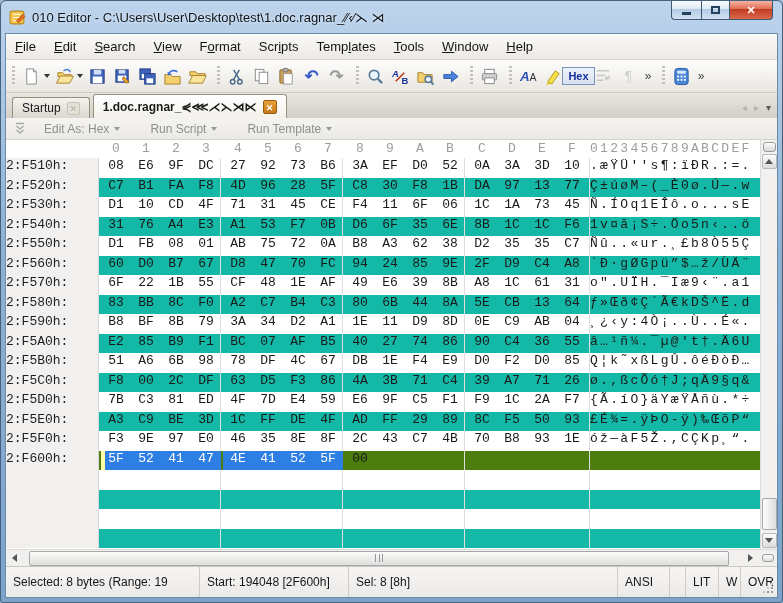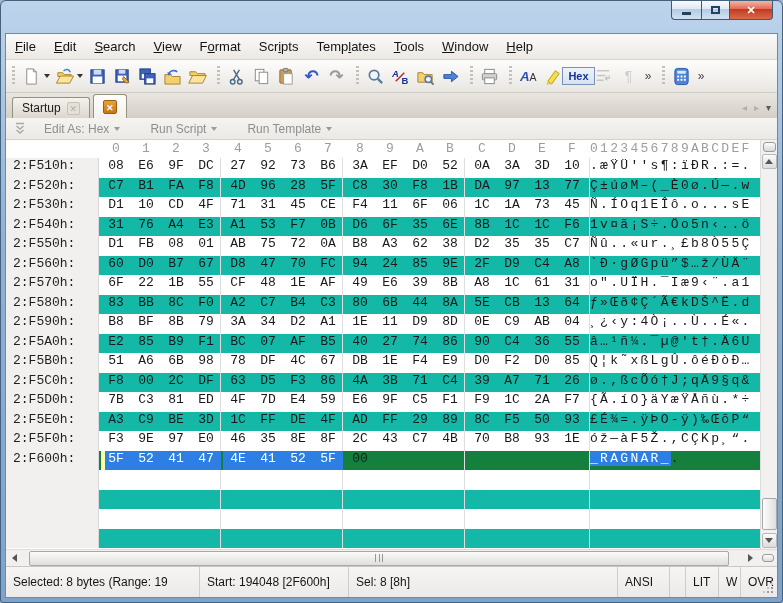--- a/index.html
+++ b/index.html
@@ -70,22 +70,22 @@
   .hexview{flex:1 1 auto;min-height:0;position:relative;background:#fff;overflow:hidden;}
   .hexhdr{height:18px;display:flex;font:13px/18px "Liberation Mono",monospace;color:#9d9d9d;}
   .addrspace{width:93px;flex:0 0 auto;}
   .hexcells{width:482px;flex:0 0 auto;display:flex;padding-left:2px;}
   .cell{width:30px;flex:0 0 auto;text-align:center;overflow:hidden;}
   .cell.g{margin-right:2px;}
   .ascii{margin-left:9px;width:168px;flex:0 0 auto;letter-spacing:2.3px;white-space:pre;overflow:hidden;}
   .hexbody{position:absolute;top:18px;left:0;right:17px;bottom:0;overflow:hidden;}
   .hexrow{display:flex;height:19.5px;line-height:19.5px;font:13px "Liberation Mono",monospace;color:#1a1a1a;}
   .hexrow.alt{background:#14b8a6;}
-  .hexrow.hl{background:#15803d;}
-  .addr{width:93px;flex:0 0 auto;background:#f1f0ef;border-right:1px solid #d8d8d8;padding-left:7px;color:#1f1f1f;}
+  .hexrow.hl{background:#4d7c0f;}
+  .addr{width:93px;flex:0 0 auto;background:#f1f0ef;border-right:1px solid #d8d8d8;color:#1f1f1f;}
   .cell.sel{background:#2e7fe3;color:#fff;position:relative;z-index:2;}
   .cell.selfirst{box-shadow:inset 4px 0 0 #ffffa6;}
   .asel{background:#2e7fe3;color:#fff;}
   .vline{position:absolute;top:0;bottom:0;width:1px;background:#dedede;z-index:1;pointer-events:none;}
   
   .vscroll{position:absolute;top:0;right:0;bottom:0;width:17px;background:#f2f1f0;border-left:1px solid #dcdcdc;
     display:flex;flex-direction:column;align-items:center;z-index:3;}
   .splitbox{width:13px;height:10px;border:1px solid #9a9a9a;border-radius:3px;margin:2px 0 1px;
     background:linear-gradient(#fdfdfd,#d8d8d8);}
   .sbtn{width:15px;height:15px;flex:0 0 auto;display:flex;align-items:center;justify-content:center;
@@ -113,20 +113,28 @@
   .seg + .seg{border-left:1px solid #cfcdc9;}
   .seg.grow{flex:1 1 auto;}
   .gripdots{position:absolute;right:4px;bottom:4px;width:2px;height:2px;background:#9a9a9a;
     box-shadow:-4px 0 #9a9a9a,0 -4px #9a9a9a,-8px 0 #c6c6c6,0 -8px #c6c6c6,-4px -4px #c6c6c6;}
 </style>
 </head>
 <body>
 
 <div class="window">
 
+  <div class="titlebar">
+    <svg class="appicon" viewBox="0 0 16 16">
+      <rect x="1" y="2" width="13" height="12" rx="2" fill="#f7c64a" stroke="#b58a1e"></rect>
+      <path d="M4 5h7M4 8h7M4 11h5" stroke="#fff" stroke-width="1"></path>
+      <path d="M9 13 L15 7 13 5 7 11 Z" fill="#e86c1f" stroke="#8a3c0a" stroke-width="0.6"></path>
+    </svg>
+    <div class="title-text">010 Editor - C:\Users\User\Desktop\test\1.doc.ragnar_⁄⁄‹⁄⋋ ⋊</div>
+  </div>
   <div class="winbtns">
     <div class="wbtn min">
         <div class="minbar"></div>
       </div>
     <div class="wbtn max">
         <div class="maxbox"></div>
       </div>
     <div class="wbtn close">
         <span>✕</span>
       </div>
@@ -316,20 +324,21 @@
         <div class="chev">»</div>
       </div>
     </div>
 
     <div class="tabbar">
       <div class="tab inactive">
         <span>Startup</span>
         <span class="tclose-dim">✕</span>
       </div>
       <div class="tab active">
+        <span>1.doc.ragnar_⋞⋘⋌⋋⋊⋉</span>
         <span class="tclose-orange">✕</span>
       </div>
       <div class="tabnav">
         <span class="dim">◂</span>
         <span class="dim">▸</span>
         <span class="drop">▾</span>
       </div>
     </div>
 
     <div class="editbar">
@@ -720,21 +729,20 @@
               <span class="cell g sel">5F</span>
               <span class="cell">00</span>
               <span class="cell"></span>
               <span class="cell"></span>
               <span class="cell g"></span>
               <span class="cell"></span>
               <span class="cell"></span>
               <span class="cell"></span>
               <span class="cell"></span>
             </span>
-            <span class="ascii"><span class="asel">_RAGNAR_</span><span>.</span></span>
           </div>
           <div class="hexrow">
             <span class="addr"></span>
             <span class="hexcells">
               <span class="cell"></span>
               <span class="cell"></span>
               <span class="cell"></span>
               <span class="cell g"></span>
               <span class="cell"></span>
               <span class="cell"></span>

